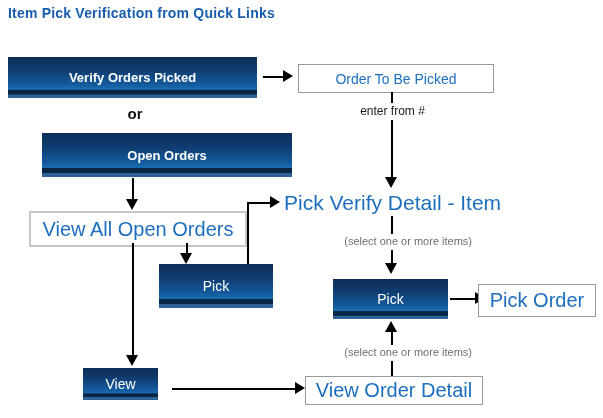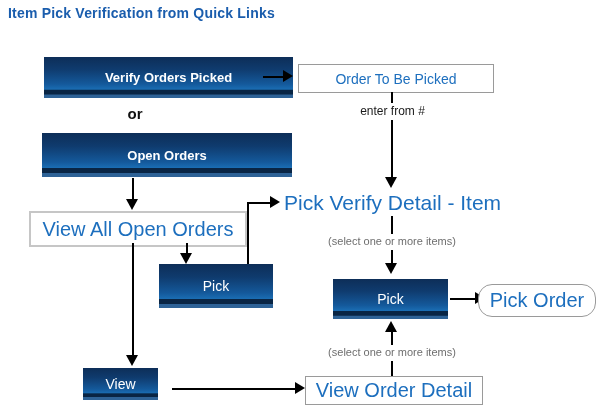--- a/index.html
+++ b/index.html
@@ -30,40 +30,40 @@
   }
   .linktext{
     position:absolute;color:var(--link-blue,#1d6fbe);font-size:21px;white-space:nowrap;
   }
   .or{
     position:absolute;left:110px;top:105px;width:50px;text-align:center;
     font-size:15px;font-weight:bold;color:#111;
   }
   .note{
     position:absolute;font-size:11px;color:var(--note-gray,#6e6e6e);
-    text-align:center;white-space:nowrap;
+    text-align:right;white-space:nowrap;
   }
   .enter{
     position:absolute;left:340px;top:104px;width:105px;text-align:center;
     font-size:12px;color:#1a1a1a;white-space:nowrap;
   }
   .vline{position:absolute;width:2px;background:#000;}
   .hline{position:absolute;height:2px;background:#000;}
   .ah-r{position:absolute;width:0;height:0;border-top:6px solid transparent;border-bottom:6px solid transparent;border-left:10px solid #000;}
   .ah-d{position:absolute;width:0;height:0;border-left:6px solid transparent;border-right:6px solid transparent;border-top:11px solid #000;}
   .ah-u{position:absolute;width:0;height:0;border-left:6px solid transparent;border-right:6px solid transparent;border-bottom:11px solid #000;}
 </style>
 </head>
 <body>
 
 <div class="stage">
 
   <div class="title">Item Pick Verification from Quick Links</div>
 
-  <div class="btn big" style="left:8px;top:57px;width:249px;height:41px;margin-left:36px;">Verify Orders Picked</div>
+  <div class="btn big" style="left:8px;top:57px;width:249px;height:41px;">Verify Orders Picked</div>
 
   <div class="or">or</div>
 
   <div class="btn big" style="left:8px;top:133px;width:250px;height:44px;margin-left:34px;">Open Orders</div>
 
   <div class="hline" style="left:263px;top:76px;width:21px;"></div>
   <div class="ah-r" style="left:283px;top:70px;"></div>
 
   <div class="linkbox" style="left:298px;top:64px;width:194px;height:27px;font-size:14px;">Order To Be Picked</div>
 
@@ -92,21 +92,21 @@
 
   <div class="vline" style="left:247px;top:203px;height:61px;"></div>
   <div class="hline" style="left:247px;top:202px;width:23px;"></div>
   <div class="ah-r" style="left:270px;top:196px;"></div>
 
   <div class="btn small" style="left:159px;top:264px;width:114px;height:44px;">Pick</div>
 
   <div class="btn small" style="left:333px;top:279px;width:115px;height:40px;">Pick</div>
   <div class="hline" style="left:450px;top:298px;width:25px;"></div>
   <div class="ah-r" style="left:475px;top:292px;"></div>
-  <div class="linkbox" style="left:478px;top:284px;width:116px;height:31px;border-radius:14px;">Pick Order</div>
+  <div class="linkbox" style="left:478px;top:284px;width:116px;height:31px;">Pick Order</div>
 
   <div class="ah-u" style="left:385px;top:321px;"></div>
   <div class="vline" style="left:391px;top:332px;height:13px;"></div>
   <div class="note" style="left:312px;top:346px;width:160px;">(select one or more items)</div>
   <div class="vline" style="left:391px;top:361px;height:15px;"></div>
 
   <div class="linkbox" style="left:305px;top:376px;width:176px;height:27px;">View Order Detail</div>
 
   <div class="btn small" style="left:83px;top:368px;width:75px;height:32px;">View</div>
   <div class="hline" style="left:172px;top:388px;width:123px;"></div>

